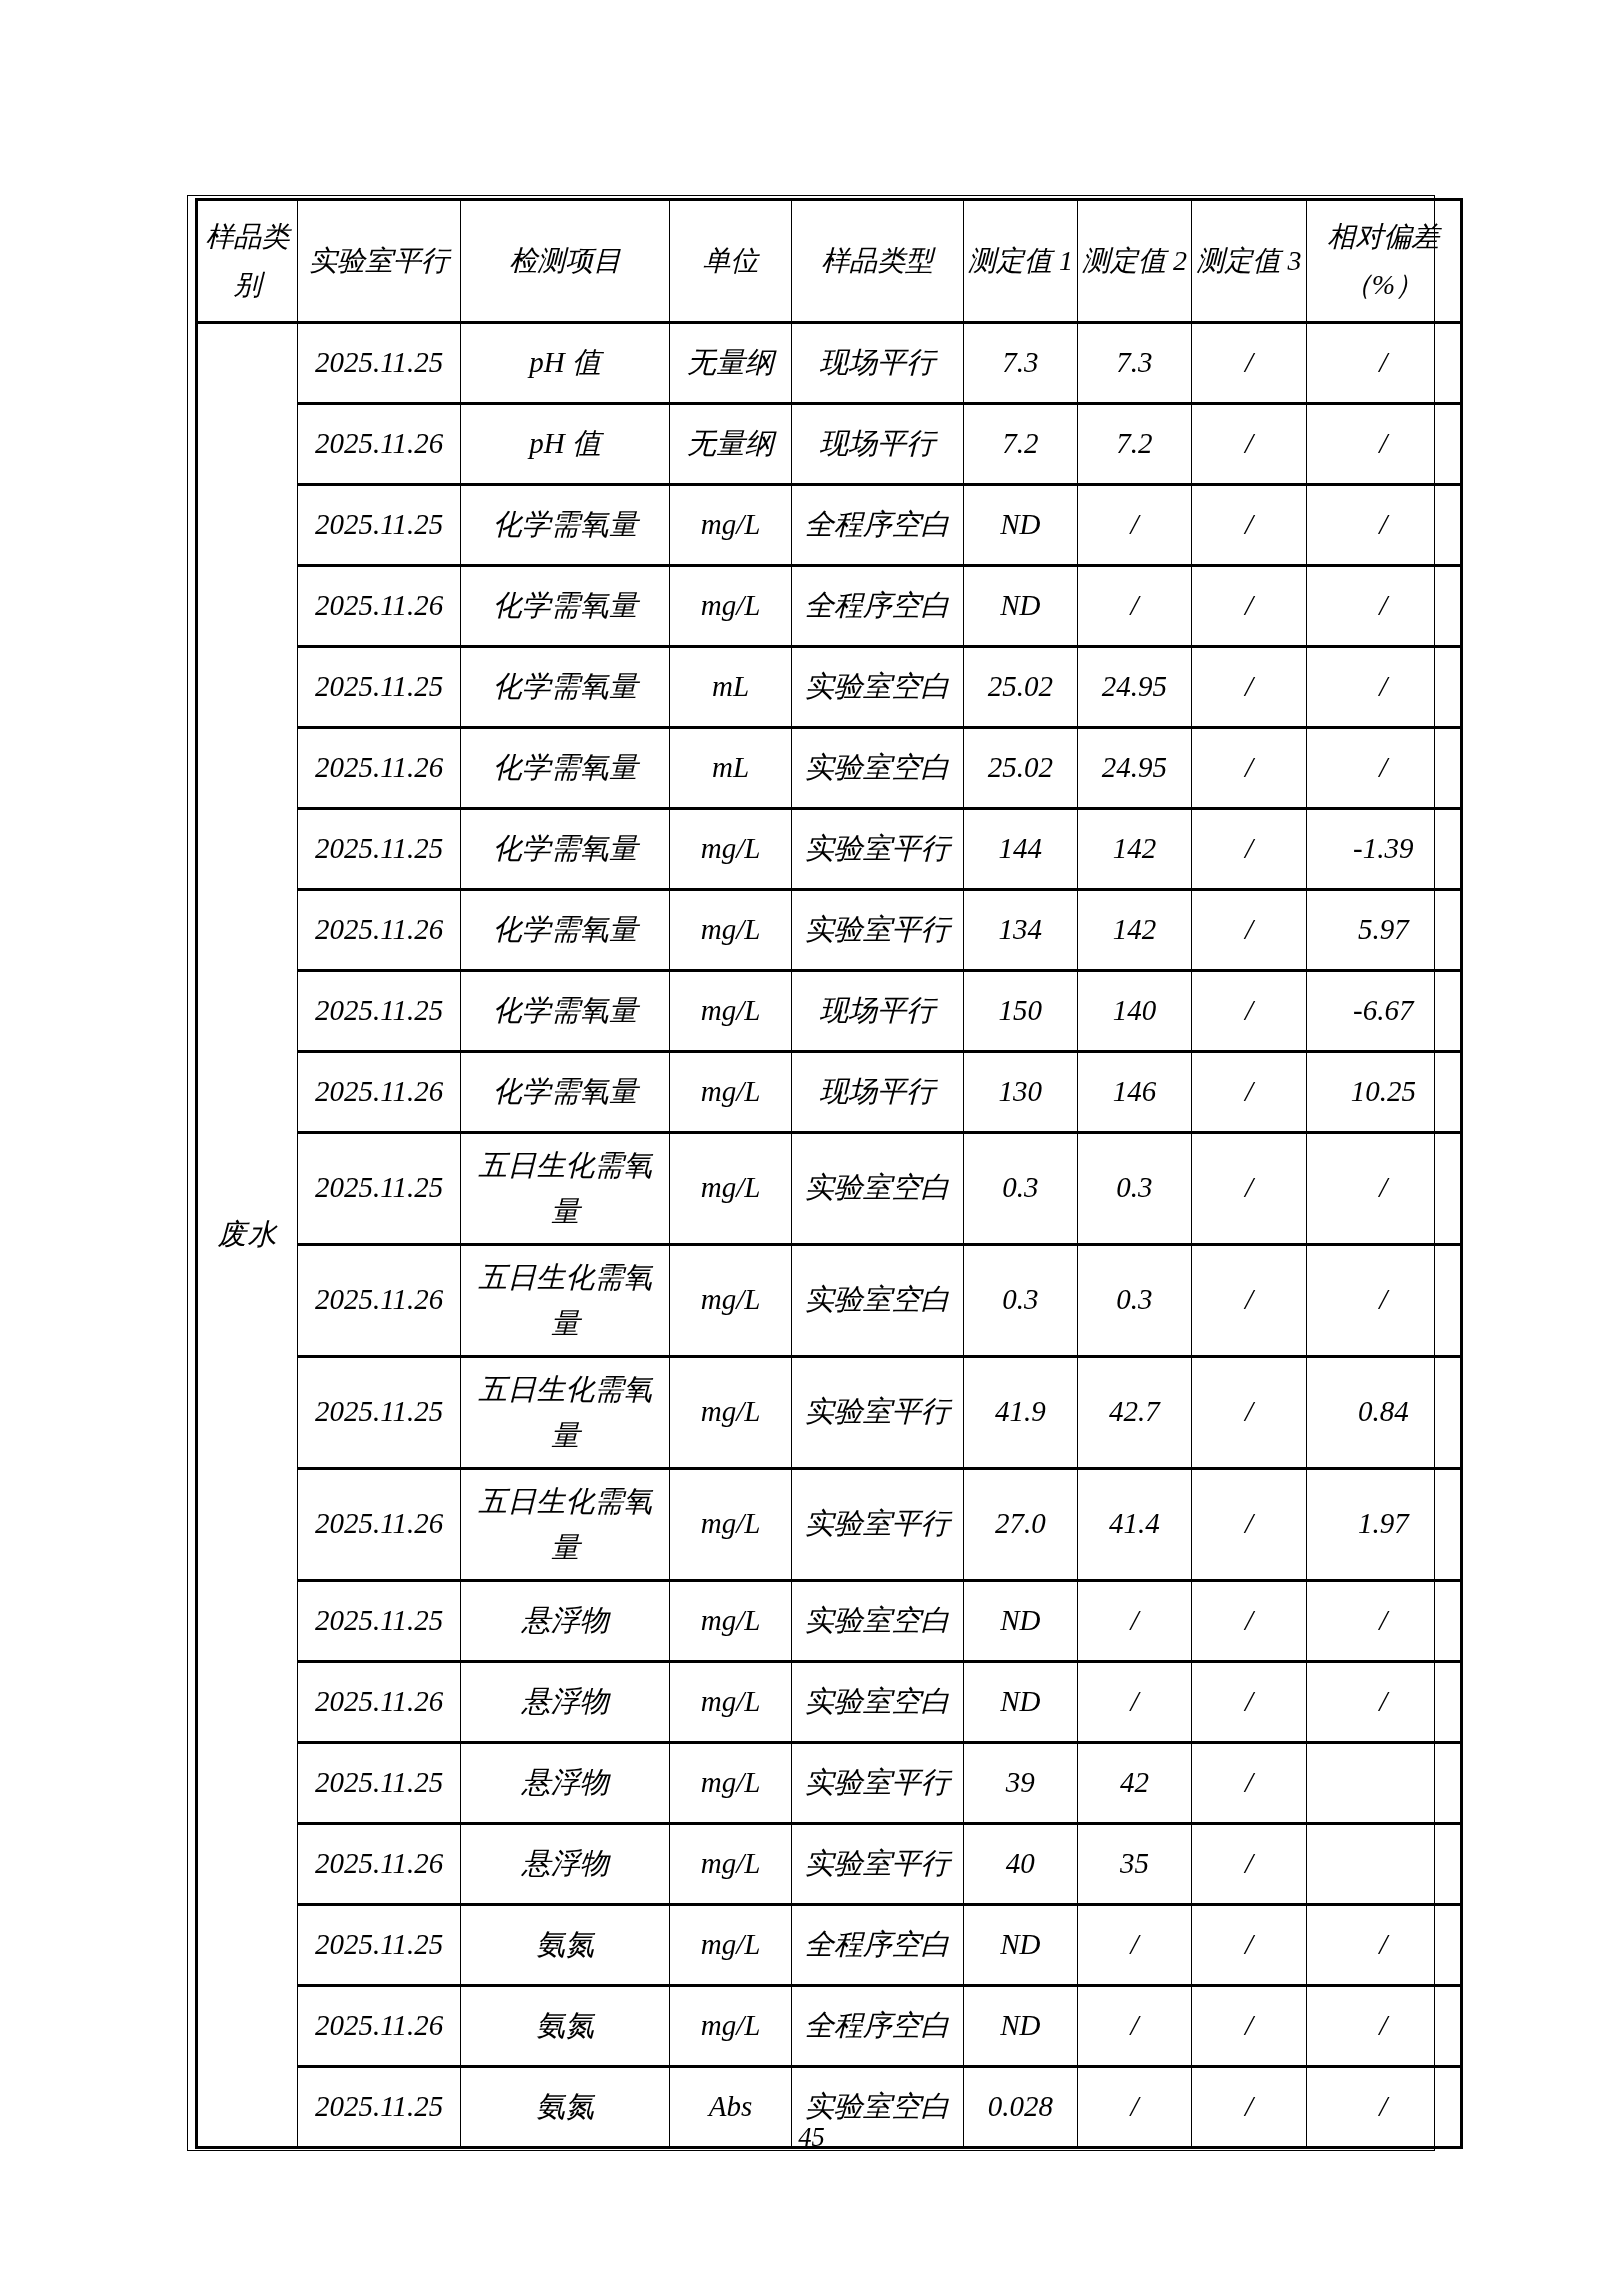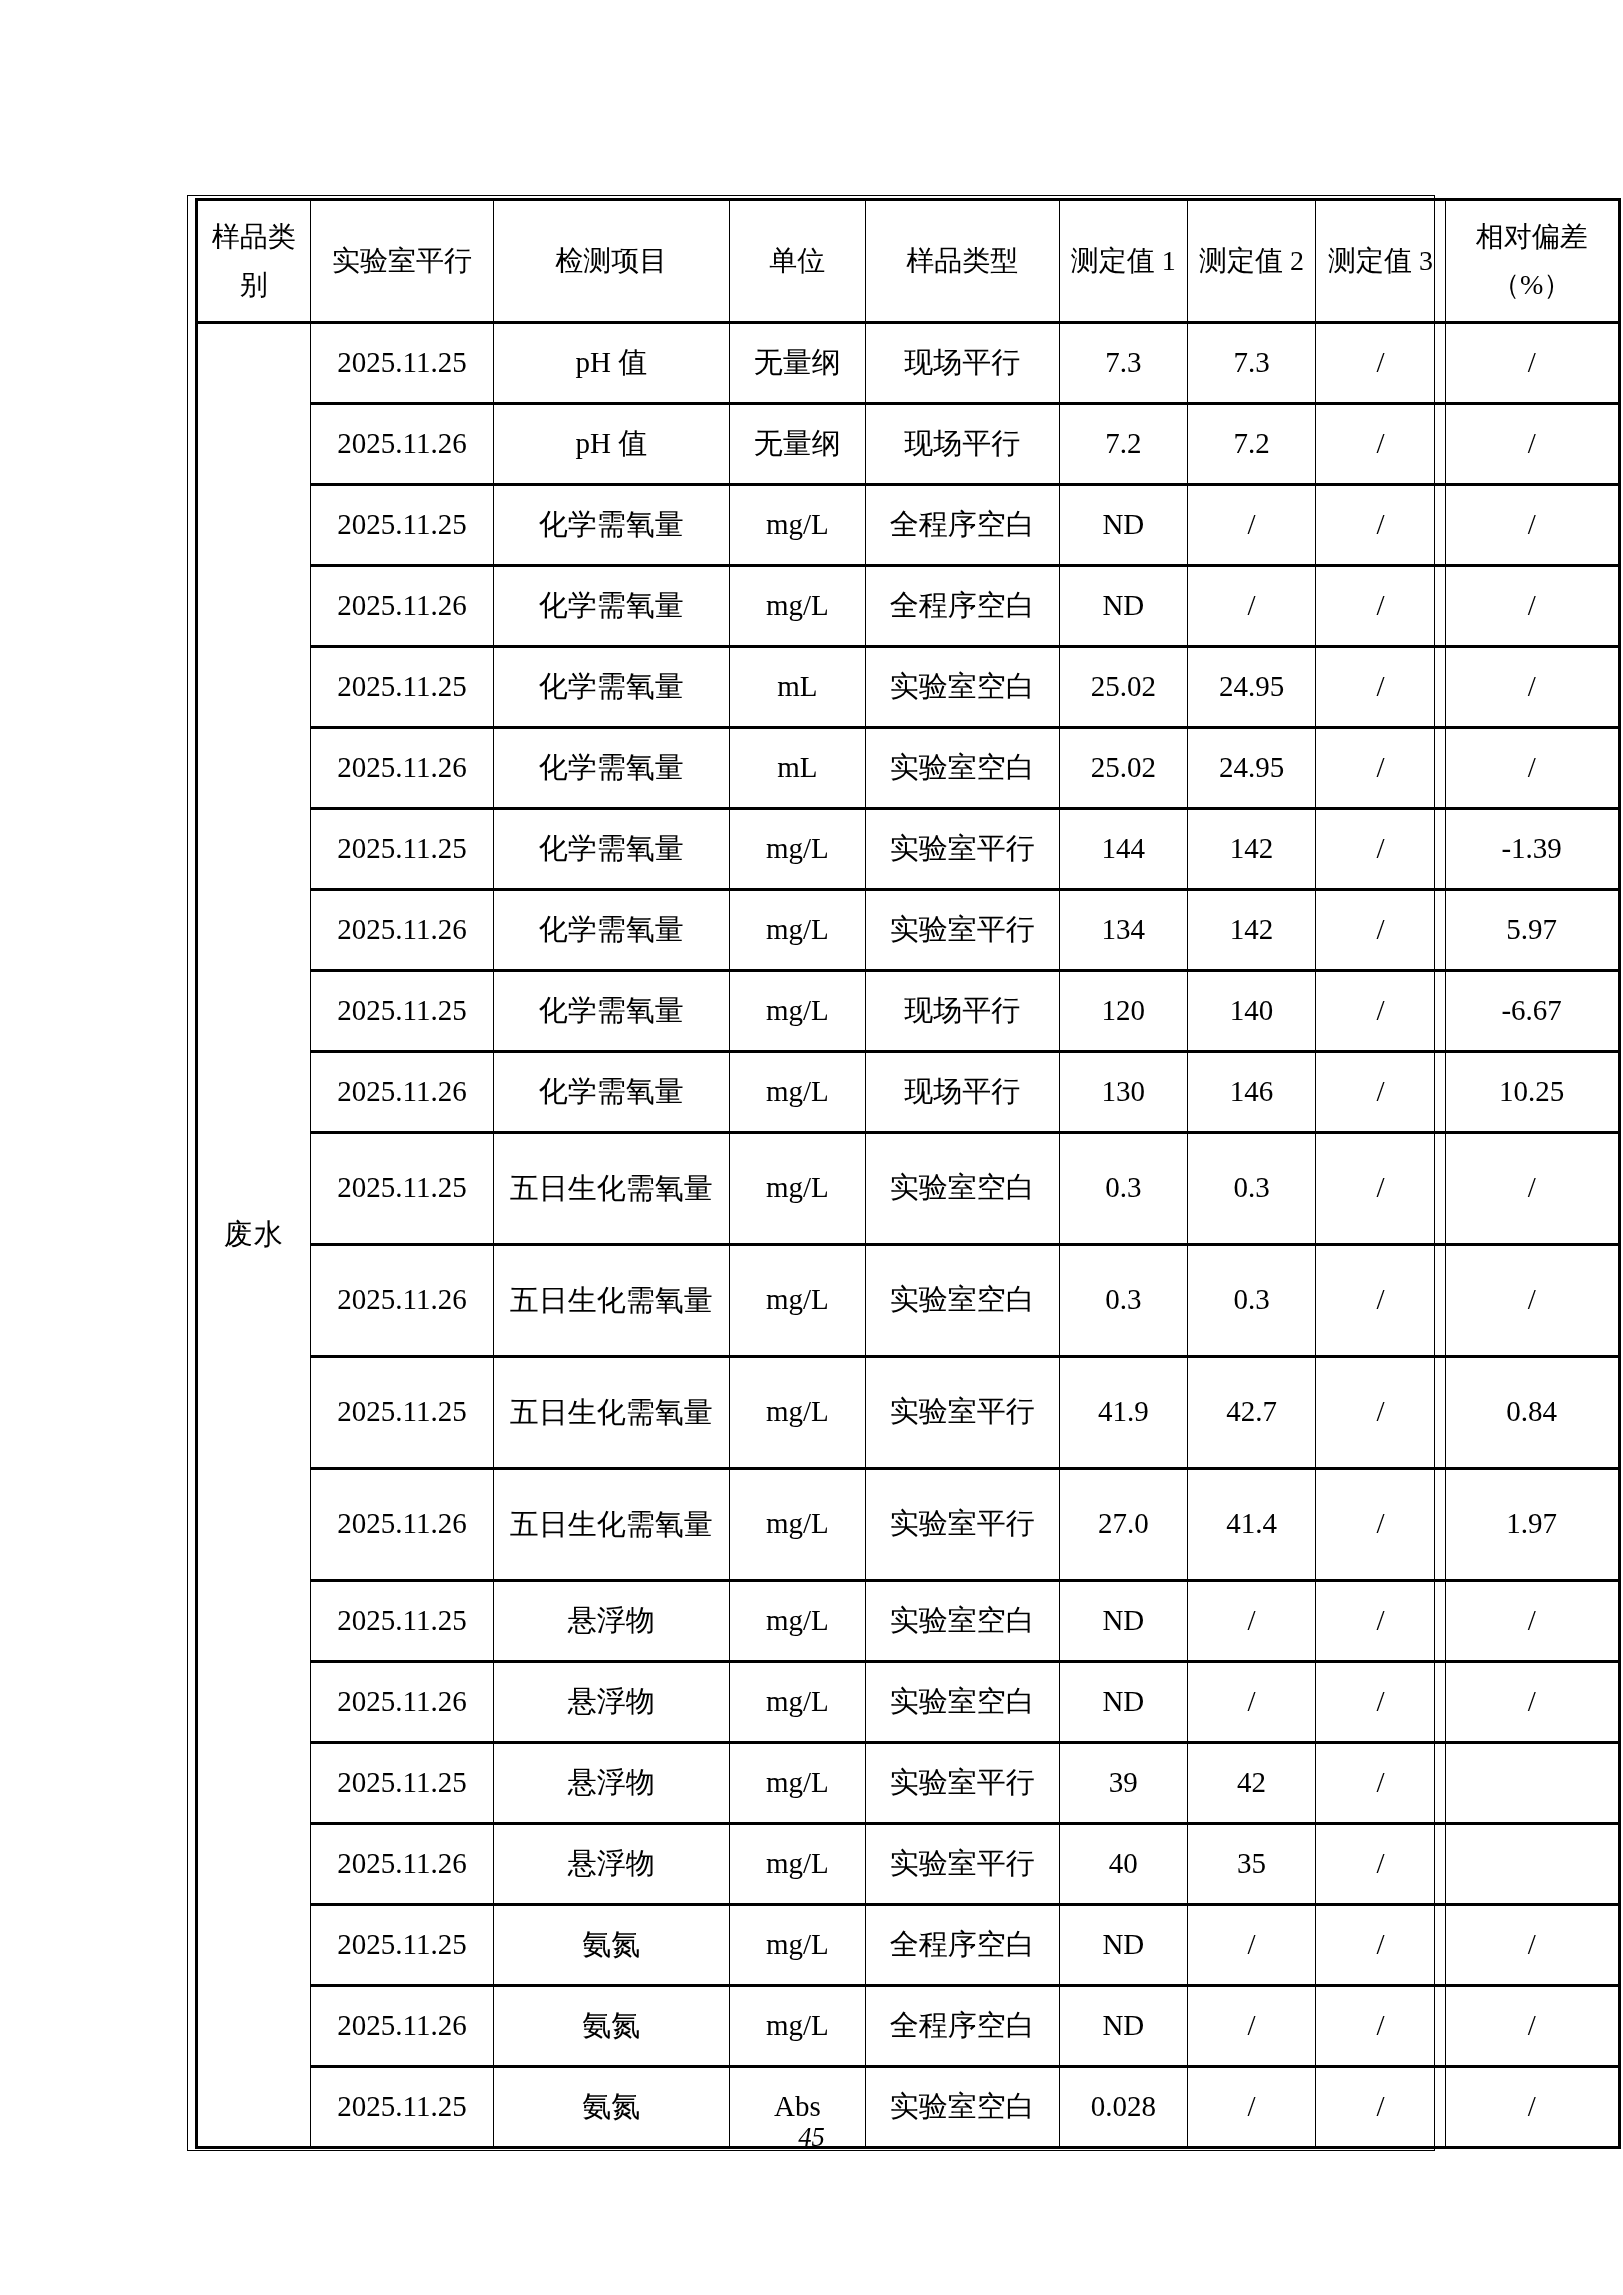--- a/index.html
+++ b/index.html
@@ -18,22 +18,23 @@
     position: absolute;
     left: 187px; top: 195px;
     width: 1248px;
     box-sizing: border-box;
     border: 1.5px solid #000000;
     padding: 1.5px 12.3px 1.5px 6.6px;
   }
   table.report {
     border-collapse: collapse;
     table-layout: fixed;
-    width: 1426px;
+    width: 1268px;
     border: 3.1px solid #000000;
+    font-style: italic;
   }
   table.report th, table.report td {
     border: 1.5px solid #000000;
     border-top-width: 3.1px;
     border-bottom-width: 3.1px;
     text-align: center;
     vertical-align: middle;
     font-size: 29px;
     font-weight: normal;
     line-height: 1.35;
@@ -172,21 +173,21 @@
             <td class="c-value1">134</td>
             <td class="c-value2">142</td>
             <td class="c-value3">/</td>
             <td class="c-deviation dev-top">5.97</td>
           </tr>
           <tr>
             <td class="c-date">2025.11.25</td>
             <td class="c-item">化学需氧量</td>
             <td class="c-unit">mg/L</td>
             <td class="c-sample-type">现场平行</td>
-            <td class="c-value1">120</td>
+            <td class="c-value1">150</td>
             <td class="c-value2">140</td>
             <td class="c-value3">/</td>
             <td class="c-deviation dev-top">-6.67</td>
           </tr>
           <tr>
             <td class="c-date">2025.11.26</td>
             <td class="c-item">化学需氧量</td>
             <td class="c-unit">mg/L</td>
             <td class="c-sample-type">现场平行</td>
             <td class="c-value1">130</td>

